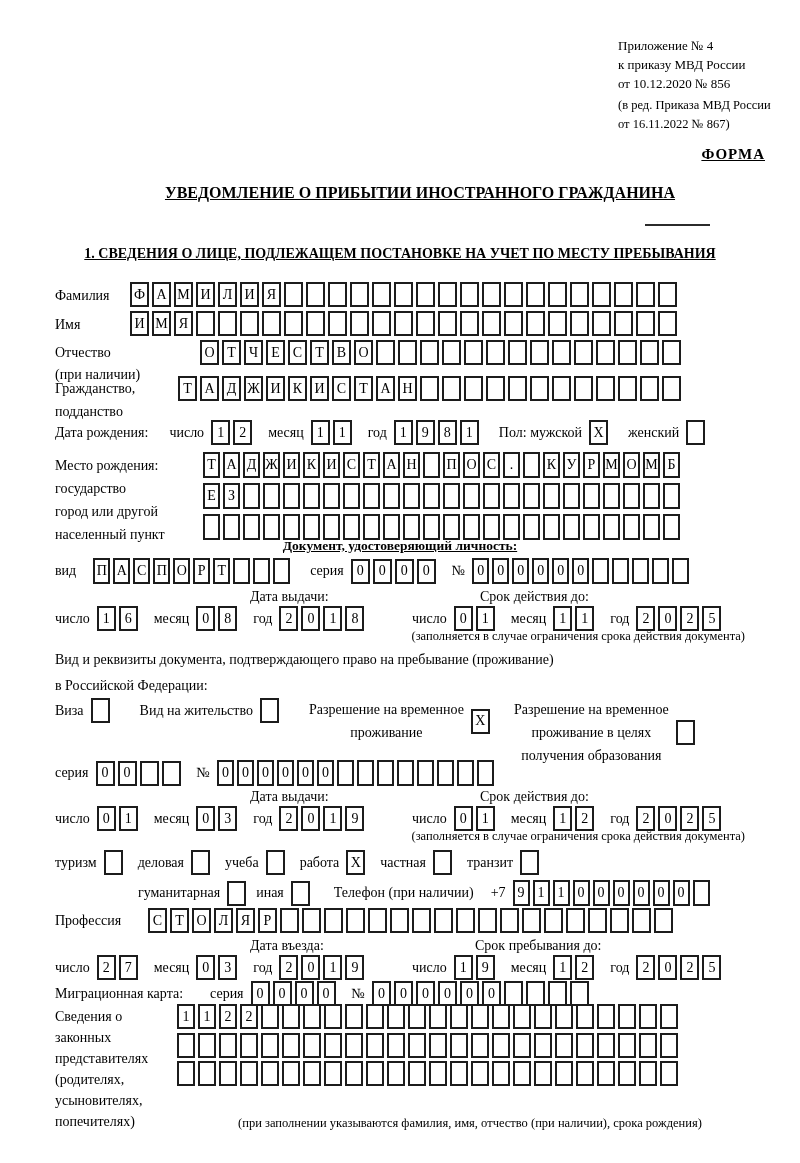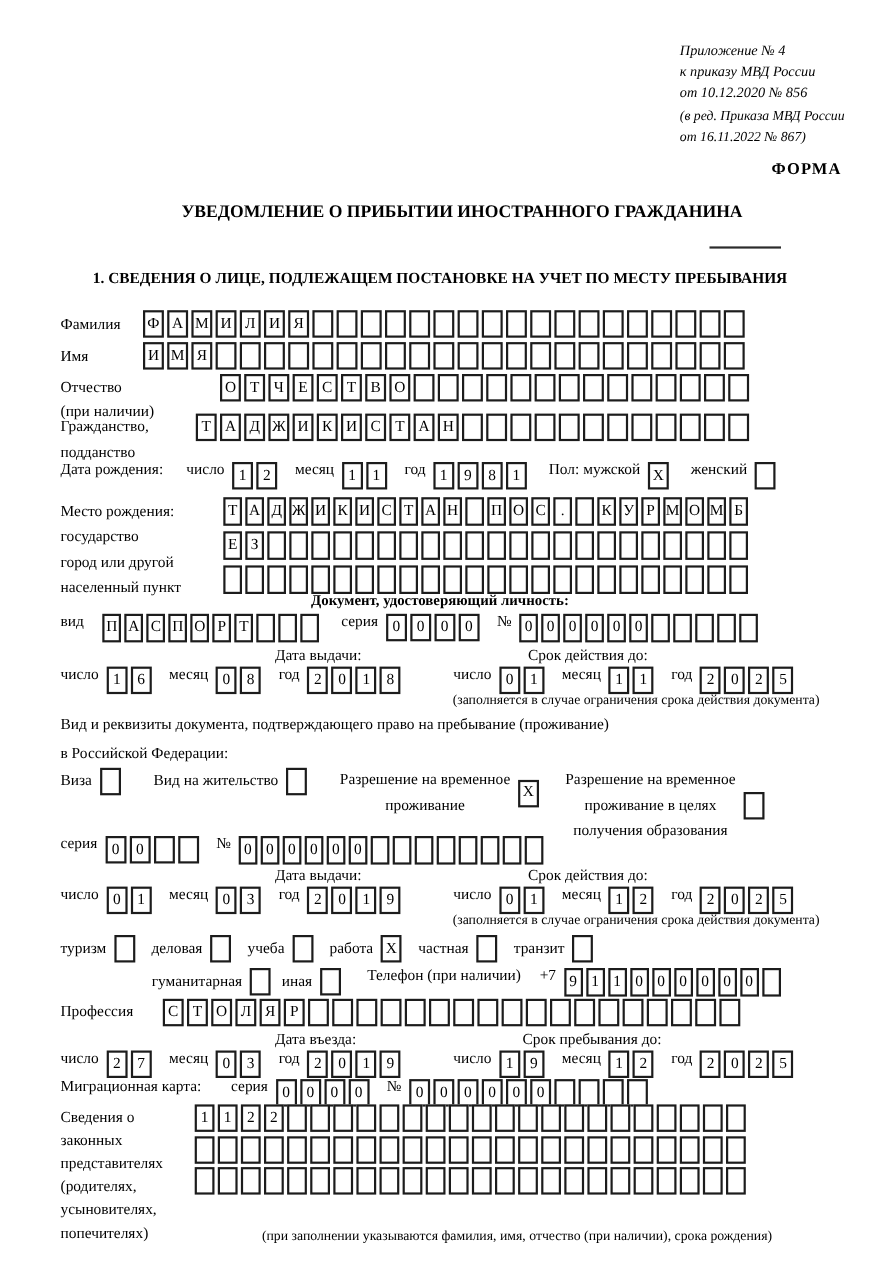--- a/index.html
+++ b/index.html
@@ -4,36 +4,36 @@
 <style>
   * { margin:0; padding:0; box-sizing:border-box; }
   html,body { background:#fff; }
   body {
     width:800px; height:1163px; position:relative; overflow:hidden;
     font-family:"Liberation Serif", serif; color:#000;
   }
   .abs { position:absolute; }
   .lbl { font-size:14px; white-space:nowrap; }
   .sm  { font-size:12.5px; white-space:nowrap; }
-  .bold{ font-weight:bold; }
+  .bold{ font-weight:bold;text-decoration:underline; }
   .center{ text-align:center; }
-  .row { position:absolute; display:flex; align-items:flex-start; gap:7px; }
+  .row { position:absolute; display:flex; align-items:center; gap:7px; }
   .top { align-items:flex-start; }
   .pair{ display:flex; align-items:center; gap:7px; }
   .boxes{ display:inline-flex; flex-wrap:nowrap; }
   .cell{
     width:19px; height:25px; border:2px solid #1c1c1c; margin-right:3px;
     display:inline-flex; align-items:center; justify-content:center;
     font-size:14px; line-height:1; background:#fff; flex:0 0 auto;
   }
   .tight .cell{ width:17px; height:26px; }
   .mid .cell{ width:18px; }
   .stack{ display:flex; flex-direction:column; }
   .stack.center{ align-items:center; }
-  .lh19 span{ display:block; line-height:19px;font-style:italic; }
+  .lh19 span{ display:block; line-height:19px; }
   .lh21 span{ display:block; line-height:21px; }
   .lh23 span{ display:block; line-height:23px;text-align:center; }
   .ml10{ margin-left:10px; } .ml14{ margin-left:14px; } .ml20{ margin-left:20px; }
   .ml6{ margin-left:6px; }
   .rule{ position:absolute; height:2px; background:#2b2b2b; }
 </style>
 </head>
 <body>
 
 <div class="abs lh19 stack" style="left:618px;top:36px;font-size:13px">

